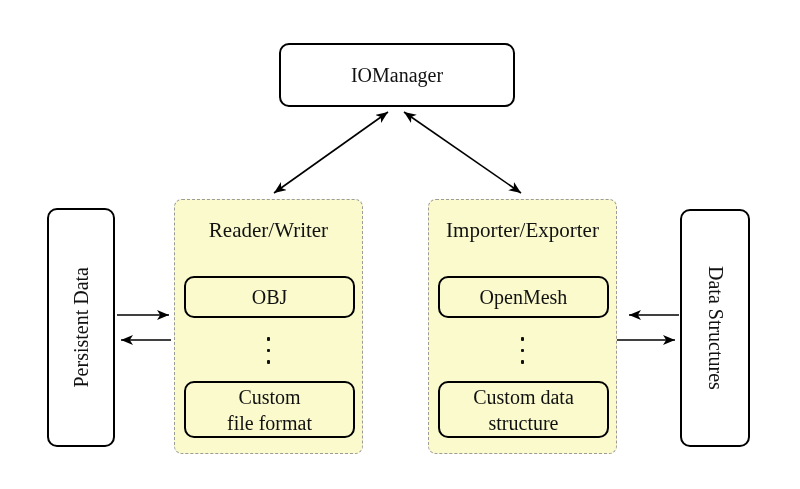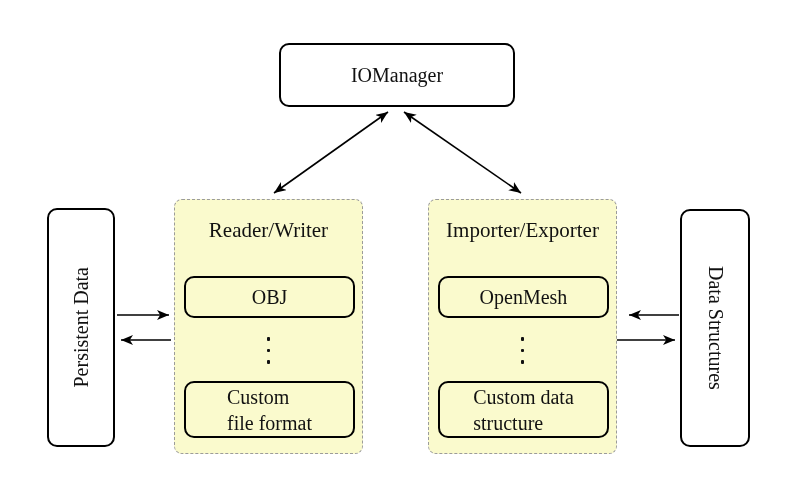--- a/index.html
+++ b/index.html
@@ -36,21 +36,21 @@
   .node {
     position: absolute;
     box-sizing: border-box;
     border: 2.5px solid var(--node-border);
     border-radius: 10px;
     background: var(--background);
     display: flex;
     align-items: center;
     justify-content: center;
     font-size: 20px;
-    text-align: left;
+    text-align: center;
   }
   .node.in-group {
     background: var(--group-fill);
   }
   .io-node     { left: 279px; top: 43px;  width: 236px; height: 64px; }
   .left-side   { left: 47px;  top: 208px; width: 68px;  height: 239px; }
   .right-side  { left: 680px; top: 209px; width: 70px;  height: 238px; }
   .vert-up {
     writing-mode: vertical-rl;
     transform: rotate(180deg);

